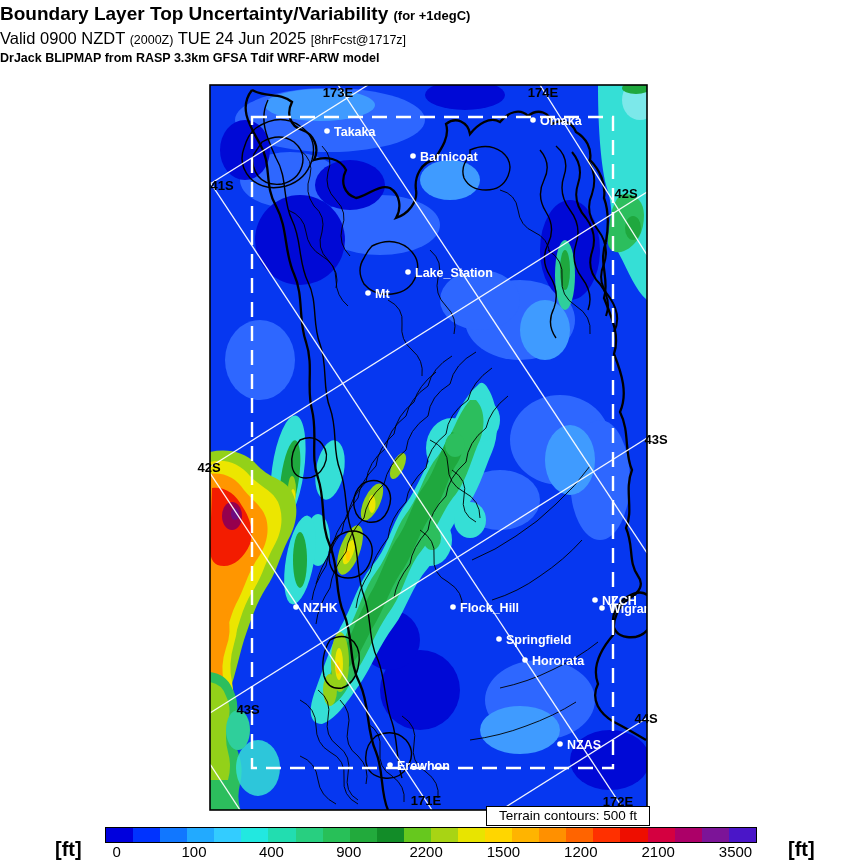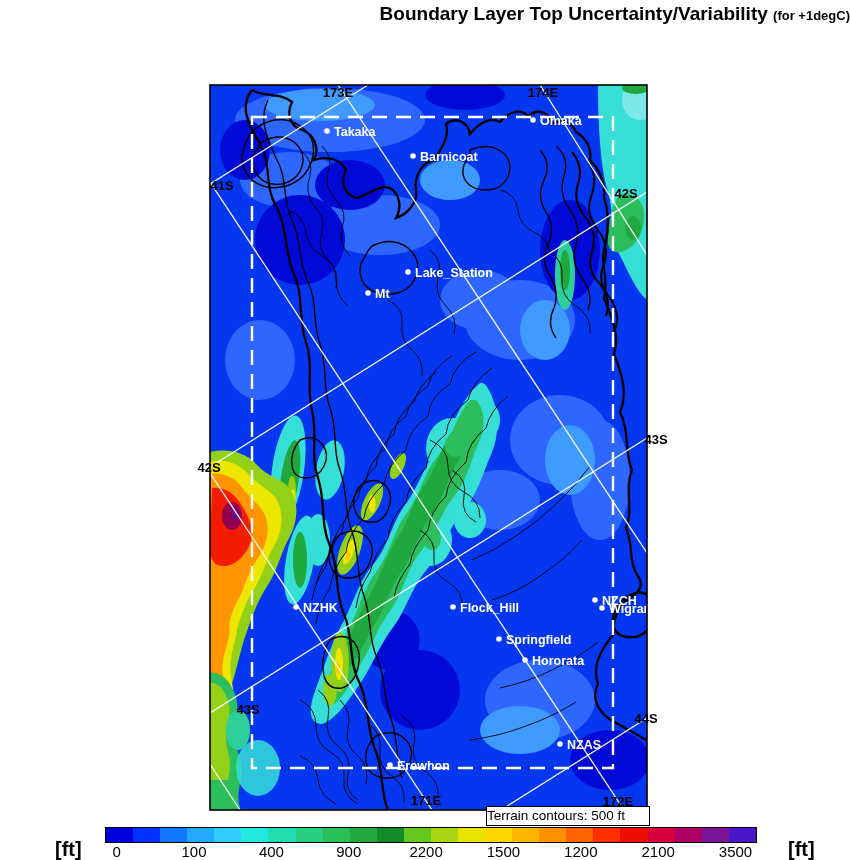--- a/index.html
+++ b/index.html
@@ -1,40 +1,42 @@
 <!DOCTYPE html>
 <html><head>
 <meta charset="utf-8">
 <style>
   html,body{margin:0;padding:0;background:#fff;}
   #page{position:relative;width:850px;height:860px;background:#fff;font-family:"Liberation Sans","DejaVu Sans",sans-serif;overflow:hidden;}
-  #hdr{position:absolute;top:2px;left:0;width:100%;text-align:right;color:#000;}
+  #hdr{position:absolute;top:2px;left:0;width:100%;text-align:left;color:#000;}
   .t1{font-size:19px;font-weight:bold;line-height:24px;}
   .t1s{font-size:13px;font-weight:bold;}
   .t2{font-size:16.5px;line-height:20px;}
   .t2s{font-size:12.5px;}
   .t3{font-size:12.5px;font-weight:bold;line-height:16px;}
   svg text{font-family:"Liberation Sans","DejaVu Sans",sans-serif;}
   .geo{font-size:13px;font-weight:bold;fill:#000;}
   .stn{font-size:12.5px;font-weight:bold;fill:#fff;}
   .ct{stroke:#000;fill:none;}
-  #terrbox{position:absolute;left:486px;top:806px;width:162px;height:18px;border:1.6px solid #000;background:#fff;color:#000;font-size:13.5px;text-align:left;line-height:18px;}
+  #terrbox{position:absolute;left:486px;top:806px;width:162px;height:18px;border:1.6px solid #000;background:#fff;color:#000;font-size:13.5px;text-align:center;line-height:18px;}
   #cbar{position:absolute;left:105px;top:827px;width:650px;height:14px;border:1px solid #000;display:flex;}
   .cbcell{flex:1 1 auto;height:100%;}
   #cticks{position:absolute;left:105px;top:843px;width:650px;height:18px;}
   #cticks span{position:absolute;transform:translateX(-50%);font-size:15px;color:#000;}
   .ftlab{position:absolute;top:838px;font-size:20px;font-weight:bold;color:#000;}
 </style>
 </head>
 <body>
 
 <div id="page">
 
   <div id="hdr">
     <div class="t1"><span>Boundary Layer Top Uncertainty/Variability</span> <span class="t1s">(for +1degC)</span></div>
+    <div class="t2"><span>Valid 0900 NZDT</span> <span class="t2s">(2000Z)</span> <span>TUE 24 Jun 2025</span> <span class="t2s">[8hrFcst@1717z]</span></div>
+    <div class="t3">DrJack BLIPMAP from RASP 3.3km GFSA Tdif WRF-ARW model</div>
   </div>
 
   <svg style="position:absolute;left:0;top:0;" width="850" height="820" viewBox="0 0 850 820">
     <defs>
       <clipPath id="mapclip">
           <rect x="210" y="85" width="437" height="725"></rect>
         </clipPath>
     </defs>
 
     <g clip-path="url(#mapclip)">

